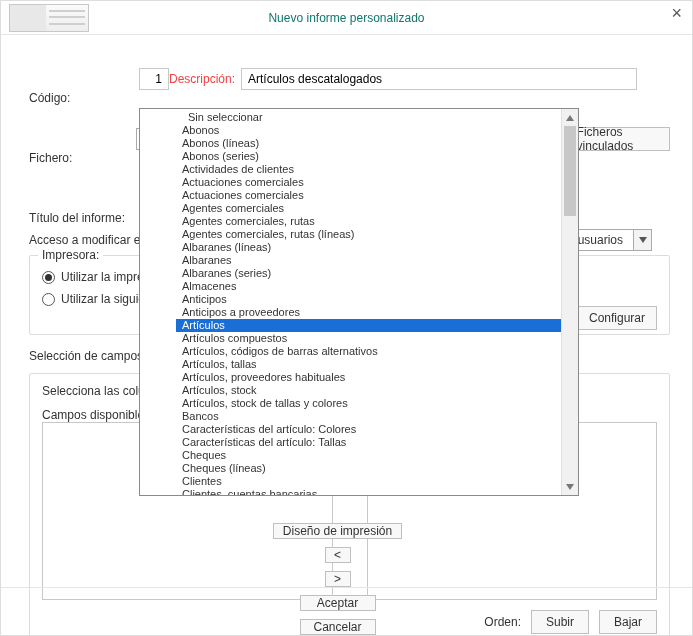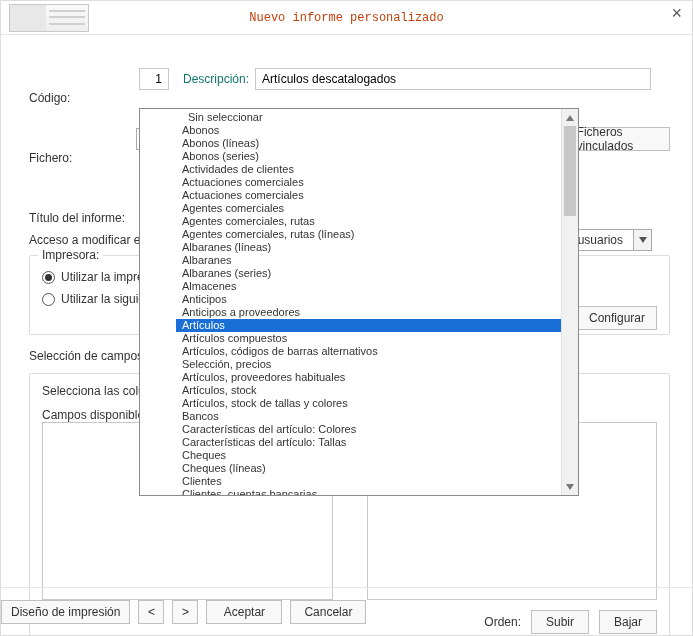--- a/index.html
+++ b/index.html
@@ -3,26 +3,26 @@
 <meta charset="utf-8">
 <style>
   * { box-sizing: border-box; font-family: "Segoe UI", Tahoma, sans-serif; font-size: 12px; }
   html, body { margin: 0; padding: 0; background: #fff; color: #333; }
   .window { width: 693px; height: 636px; position: relative; border: 1px solid #ddd; background: #fff; }
   .titlebar { height: 34px; display: flex; align-items: center; position: relative; border-bottom: 1px solid #e5e5e5; }
   .titlebar .report-icon { width: 80px; height: 28px; margin-left: 8px; border: 1px solid #c8c8c8; background: linear-gradient(#fafafa,#eee); display: flex; }
   .report-icon .left { flex: 1; background: #e8e8e8; }
   .report-icon .right { flex: 1; display: flex; flex-direction: column; justify-content: space-around; padding: 3px; }
   .report-icon .line { height: 2px; background: #cfcfcf; }
-  .titlebar .title { position: absolute; left: 50%; transform: translateX(-50%); color: #c2410c; font-family: Liberation Mono, monospace; }
+  .titlebar .title { position: absolute; left: 50%; transform: translateX(-50%); color: #0f766e; }
   .titlebar .close { position: absolute; right: 10px; top: 2px; font-size: 18px; color: #555; cursor: pointer; }
   .body { padding: 18px 22px 0 28px; position: relative; }
   .row { display: flex; align-items: center; margin-bottom: 8px; }
   .lbl { width: 110px; color: #333; margin-top: 38px; }
-  .lbl2 { color: #0f766e; margin: 0 6px 0 14px; }
+  .lbl2 { color: #ef4444; margin: 0 6px 0 0; }
   input.text { height: 22px; border: 1px solid #c8c8c8; padding: 0 6px; background: #fff; }
   .codigo-input { width: 30px; text-align: right; }
   .desc-input { width: 396px; }
   .combo { display: flex; align-items: center; border: 1px solid #aaa; height: 22px; background: #fff; }
   .combo .combo-text { flex: 1; padding: 0 6px; overflow: hidden; white-space: nowrap; }
   .combo .combo-btn { width: 18px; height: 20px; border-left: 1px solid #aaa; background: #f3f3f3; display: flex; align-items: center; justify-content: center; }
   .combo .combo-btn svg { width: 8px; height: 6px; }
   .fichero-combo { width: 434px; }
   .btn { height: 24px; border: 1px solid #bfbfbf; background: #f8f8f8; color: #333; display: inline-flex; align-items: center; justify-content: center; padding: 0 9px; cursor: pointer; }
   .btn-fv { width: 106px; margin-left: 10px; }
@@ -34,21 +34,21 @@
   .radio-row { display: flex; align-items: center; margin: 4px 0 8px 0; }
   .radio { width: 13px; height: 13px; border: 1px solid #555; border-radius: 50%; margin-right: 6px; display: inline-flex; align-items: center; justify-content: center; }
   .radio.checked::after { content: ""; width: 7px; height: 7px; background: #333; border-radius: 50%; }
   .configurar-btn { position: absolute; right: 12px; top: 50px; width: 80px; }
   .sel-header { margin-top: 14px; margin-bottom: 10px; }
   .fields-area { display: flex; gap: 34px; }
   .fields-col { flex: 1; }
   .listbox { border: 1px solid #c8c8c8; height: 178px; background: #fff; }
   .orden-row { display: flex; align-items: center; justify-content: flex-end; gap: 10px; margin-top: 10px; }
   .orden-row .small-btn { width: 58px; }
-  .footer { position: absolute; bottom: 0; left: 0; right: 0; border-top: 1px solid #e5e5e5; height: 48px; display: flex; align-items: center; padding-right: 18px; gap: 8px; }
+  .footer { position: absolute; bottom: 0; left: 0; right: 0; border-top: 1px solid #e5e5e5; height: 48px; display: flex; align-items: center; justify-content: flex-end; padding-right: 18px; gap: 8px; flex-direction: column; }
   .footer .btn { min-width: 76px; }
   .footer .nav-btn { min-width: 26px; padding: 0; width: 26px; }
   
   .dropdown-list { position: absolute; left: 138px; top: 107px; width: 440px; height: 388px; background: #fff; border: 1px solid #8a8a8a; display: flex; z-index: 50; }
   .dropdown-list .items { flex: 1; overflow: hidden; padding: 2px 0; margin-left: 36px; }
   .dropdown-list .item { padding: 0 6px; height: 13px; line-height: 13px; white-space: nowrap; overflow: hidden; font-size: 11px; }
   .dropdown-list .item.indent { padding-left: 12px; }
   .dropdown-list .item.selected { background: #1a6fd6; color: #fff; }
   .dropdown-list .scrollbar { width: 17px; background: #f1f1f1; position: relative; border-left: 1px solid #e0e0e0; }
   .dropdown-list .scrollbar .up, .dropdown-list .scrollbar .down { position: absolute; left: 0; right: 0; height: 17px; display: flex; align-items: center; justify-content: center; background: #f1f1f1; }
@@ -164,21 +164,21 @@
         <div class="item">Agentes comerciales, rutas (líneas)</div>
         <div class="item">Albaranes (líneas)</div>
         <div class="item">Albaranes</div>
         <div class="item">Albaranes (series)</div>
         <div class="item">Almacenes</div>
         <div class="item">Anticipos</div>
         <div class="item">Anticipos a proveedores</div>
         <div class="item selected">Artículos</div>
         <div class="item">Artículos compuestos</div>
         <div class="item">Artículos, códigos de barras alternativos</div>
-        <div class="item">Selección, precios</div>
+        <div class="item">Artículos, tallas</div>
         <div class="item">Artículos, proveedores habituales</div>
         <div class="item">Artículos, stock</div>
         <div class="item">Artículos, stock de tallas y colores</div>
         <div class="item">Bancos</div>
         <div class="item">Características del artículo: Colores</div>
         <div class="item">Características del artículo: Tallas</div>
         <div class="item">Cheques</div>
         <div class="item">Cheques (líneas)</div>
         <div class="item">Clientes</div>
         <div class="item">Clientes, cuentas bancarias</div>

